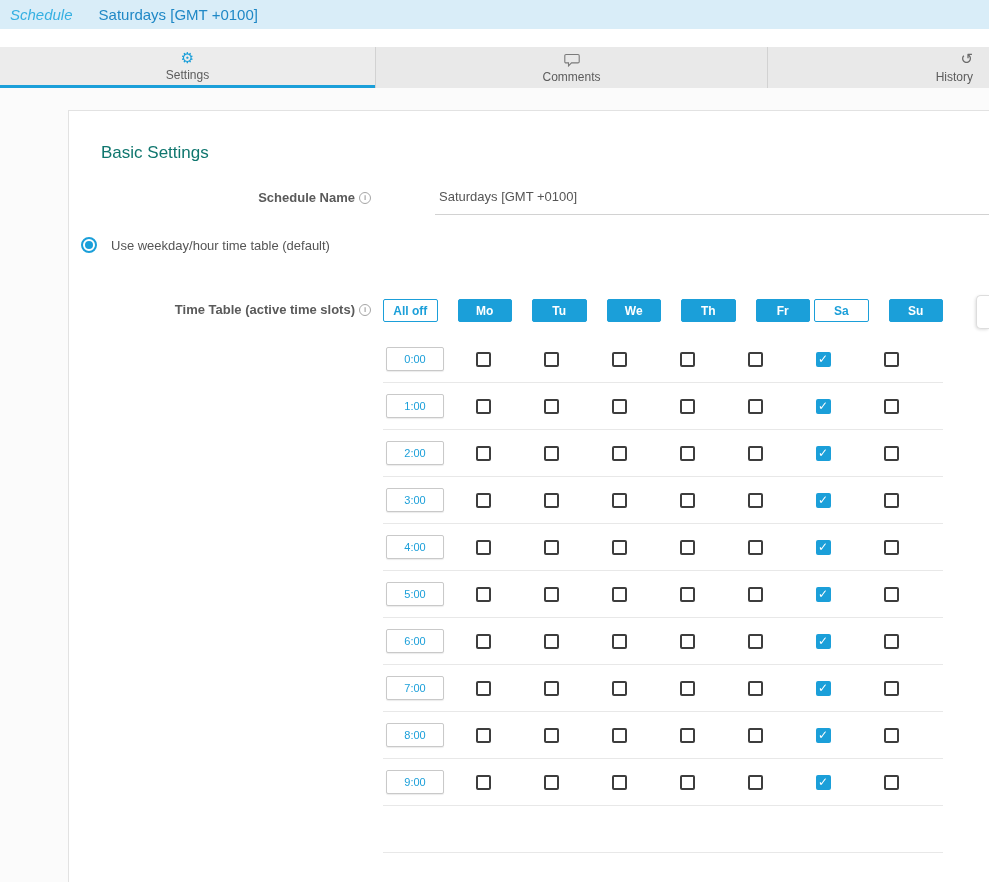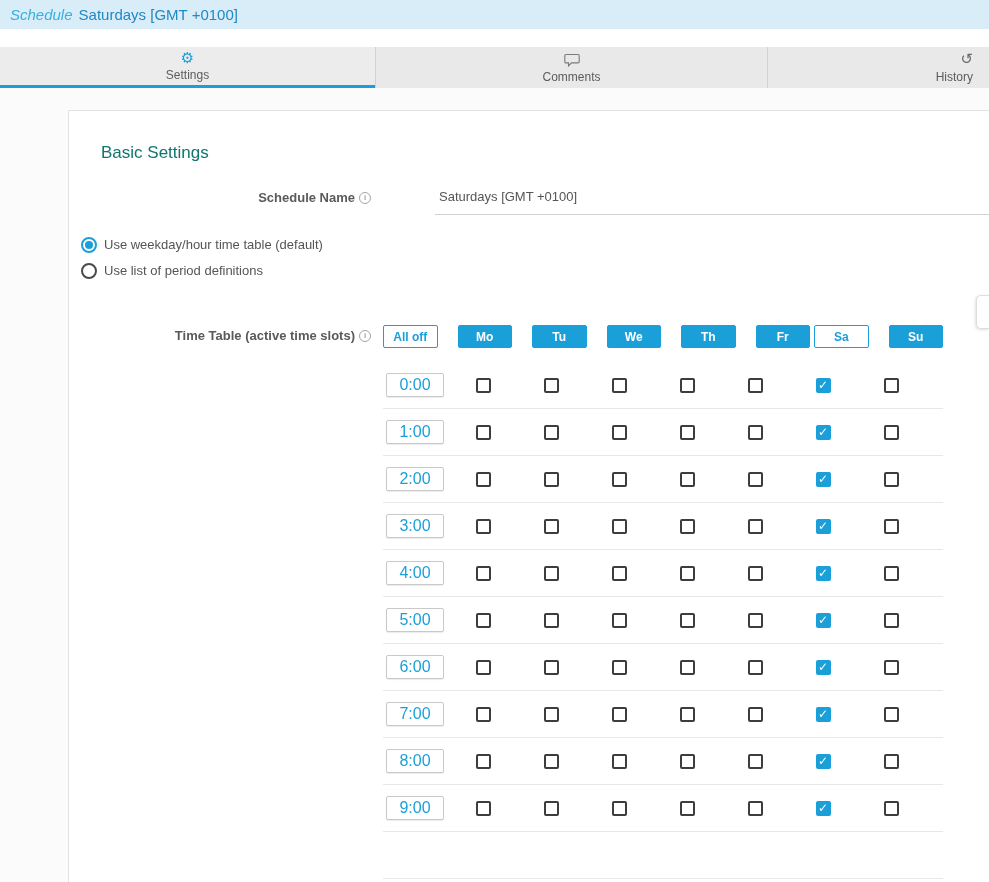--- a/index.html
+++ b/index.html
@@ -1,21 +1,21 @@
 <!DOCTYPE html>
 <html style="--accent: #1b9fd9; --titlebar-bg: #d9edf8;"><head>
 <meta charset="utf-8">
 <style>
   * { margin:0; padding:0; box-sizing:border-box; }
   html,body { width:989px; height:882px; overflow:hidden; background:#ffffff;
     font-family:"Liberation Sans","DejaVu Sans",sans-serif; }
 
   
   .titlebar { position:absolute; top:0; left:0; right:0; height:29px;
-    background:#d9edf8; display:flex; align-items:center; padding-left:10px; }
+    background:#d9edf8; display:flex; align-items:center; padding-left:10px;gap:20px; }
   .titlebar .app { font-style:italic; color:#36b0e2; font-size:15px; margin-right:6px; }
   .titlebar .obj { color:#1f88c6; font-size:15px; }
 
   
   .tabbar { position:absolute; top:47px; left:0; right:0; height:41px;
     background:#e9e9e9; display:flex; }
   .tab { display:flex; flex-direction:column; align-items:center; justify-content:center;
     gap:2px; cursor:pointer; border-left:1px solid #d2d2d2; color:#5c5c5c; font-size:12px; }
   .tab:first-child { border-left:none; }
   .tab-settings { width:375px; background:#ececec; border-bottom:3px solid var(--accent); }
@@ -46,41 +46,41 @@
   .mt-tags { margin-top:20px; }
   .mt-sel  { margin-top:22px; }
   .mt-tt   { margin-top:36px; }
 
   
   .plus-btn { display:inline-flex; width:15px; height:15px; border-radius:50%;
     background:#2e2e2e; color:#fff; align-items:center; justify-content:center;
     font-size:12px; font-weight:bold; margin:2px 0 9px 4px; cursor:pointer; line-height:1; }
 
   
-  .radio-row { display:flex; gap:7px; margin-bottom:10px; cursor:pointer; }
+  .radio-row { display:flex; align-items:center; gap:14px; margin-bottom:10px; cursor:pointer; }
   .radio { width:16px; height:16px; border-radius:50%; border:2px solid #4a4a4a;
     display:inline-flex; align-items:center; justify-content:center; background:#fff; }
   .radio.sel { border-color:var(--accent); }
   .radio.sel::after { content:""; width:8px; height:8px; border-radius:50%; background:var(--accent); }
   .radio-label { color:#555; font-size:13px; }
 
   
   .tt-field { width:560px; margin-left:6px; }
   .day-row { display:flex; gap:4px; }
   .day-btn, .alloff-btn { width:80px; height:23px; font-size:12px; font-weight:bold;
     border-radius:2px; cursor:pointer; font-family:inherit; }
   .alloff-btn, .day-btn.outline { background:#fff; border:1px solid var(--accent); color:var(--accent); }
   .day-btn.filled { background:var(--accent); border:1px solid var(--accent); color:#fff;margin-left:16px; }
 
   .tt-rows { margin-top:14px; }
   .tt-row { display:flex; gap:4px; align-items:center; height:47px;
     border-bottom:1px solid #e8e8e8; }
   .time-cell { width:64px; display:flex; justify-content:center; }
   .time-btn { width:58px; height:24px; background:#fff; border:1px solid #c9c9c9;
-    border-radius:2px; color:var(--accent); font-size:16px; cursor:pointer;
+    border-radius:2px; color:var(--accent); font-size:11px; cursor:pointer;
     box-shadow:0 1px 1px rgba(0,0,0,0.08); font-family:inherit; }
   .cb-cell { width:64px; display:flex; justify-content:center; }
   .checkbox { width:15px; height:15px; border:2px solid #3d3d3d; border-radius:2px;
     background:#fff; cursor:pointer; display:flex; align-items:center; justify-content:center; }
   .checkbox.checked { background:var(--accent); border-color:var(--accent);
     color:#fff; font-size:12px; font-weight:bold; line-height:1; }
 
   
   .edge-handle { position:absolute; right:0; top:295px; width:13px; height:34px;
     background:#fff; border:1px solid #ddd; border-right:none;
@@ -130,24 +130,20 @@
       <span class="input-value">Saturdays [GMT +0100]</span>
     </div>
   </div>
 
 
   <div class="form-row mt-sel">
     <div class="field">
       <div class="radio-row">
         <span class="radio sel"></span>
         <span class="radio-label">Use weekday/hour time table (default)</span>
-      </div>
-      <div class="radio-row">
-        <span class="radio"></span>
-        <span class="radio-label">Use list of period definitions</span>
       </div>
     </div>
   </div>
 
   <div class="form-row mt-tt">
     <div class="row-label">
       <span>Time Table (active time slots)</span><span class="info-icon">i</span>
     </div>
     <div class="tt-field">
       <div class="day-row">

